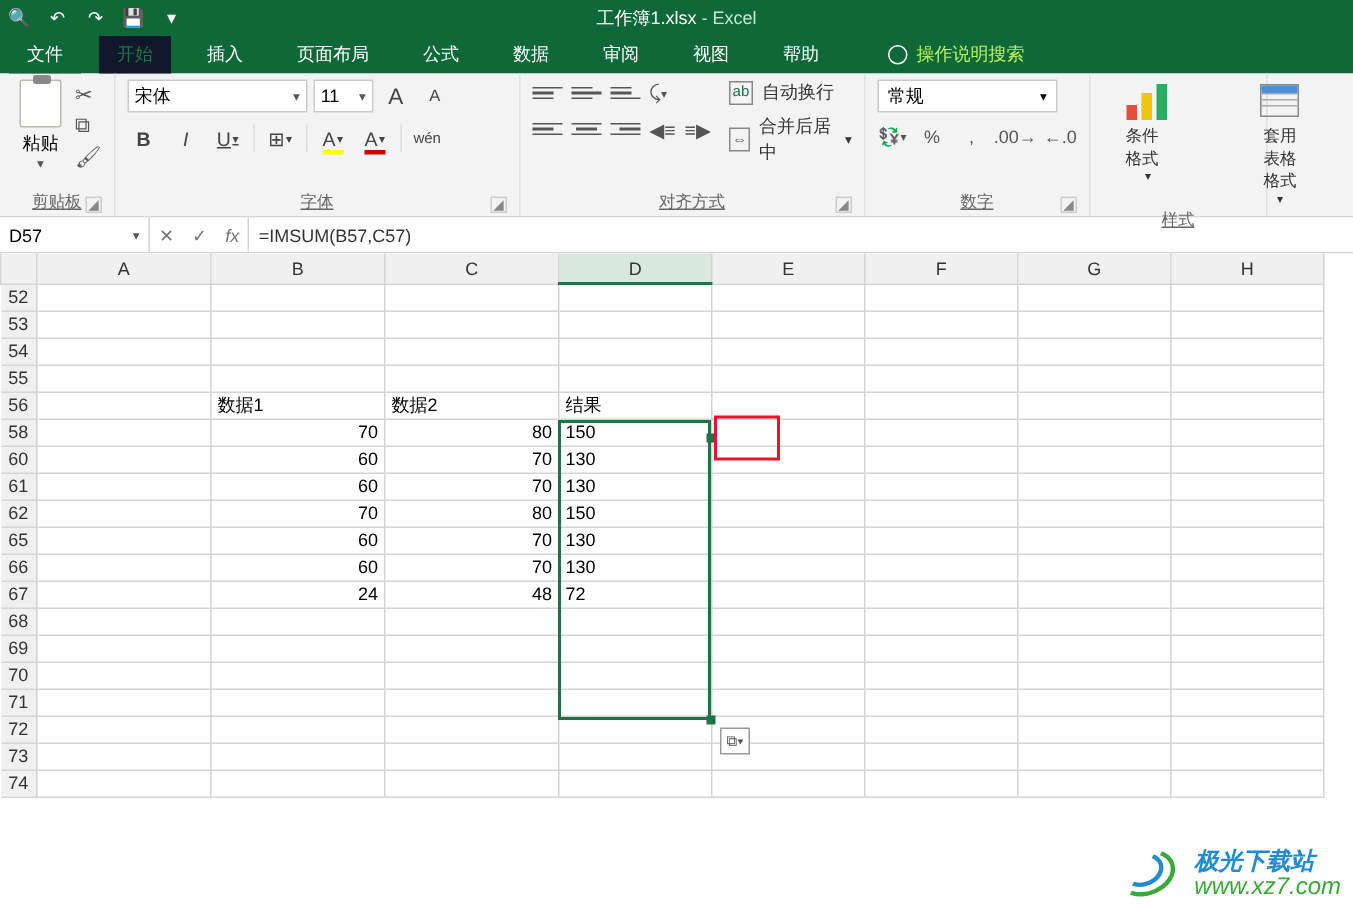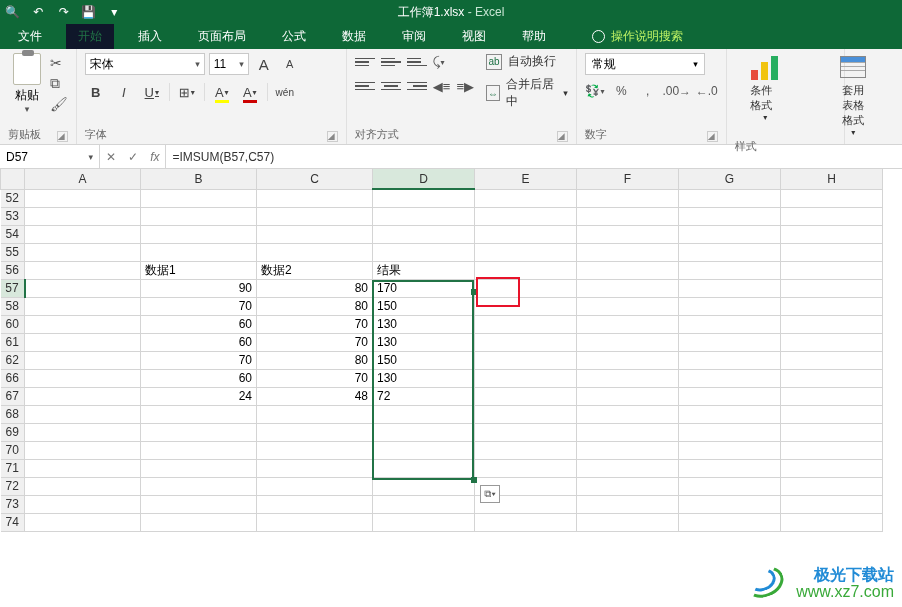--- a/index.html
+++ b/index.html
@@ -15,21 +15,21 @@
   .ribbon-tabs { height: 25px; background: #0e6837; display: flex; align-items: flex-end; padding-left:6px; color:#fff; gap:12px; }
   .ribbon-tabs .tab { padding: 4px 12px 4px; font-size:12px; cursor:pointer; }
   .ribbon-tabs .tab.file { background: #0e6837; }
   .ribbon-tabs .tab.active { background:#0f172a; color:#217346; }
   .ribbon-tabs .help-icon { margin-left:12px; display:flex; align-items:center; gap:6px; color:#bef264; padding:4px 10px;justify-content:flex-end; }
   .ribbon-tabs .help-icon .bulb { border:1.5px solid #fff; border-radius:50%; width:13px; height:13px; display:inline-block; position:relative;}
   
   
   .ribbon { height: 96px; background:#f3f3f3; border-bottom:1px solid #d4d4d4; display:flex; }
   .group { border-right:1px solid #e0e0e0; padding:4px 8px 0; display:flex; flex-direction:column; justify-content:space-between; }
-  .group-label { text-align:left; font-size:11px; color:#666; padding:2px 0 2px; position:relative; }
+  .group-label { text-align:center; font-size:11px; color:#666; padding:2px 0 2px; position:relative;text-decoration:underline; }
   .group-label .dlg { position:absolute; right:0; bottom:2px; font-size:9px; color:#888; border:1px solid #ccc; width:11px; height:11px; line-height:9px; }
   .group-content { display:flex; align-items:flex-start; gap:4px; flex:1; }
   
   
   .paste-big { display:flex; flex-direction:column; align-items:center; width:38px; }
   .paste-icon { width:28px; height:32px; background:#fff; border:1px solid #bba; border-radius:2px; position:relative; margin-bottom:2px;}
   .paste-icon::before { content:""; position:absolute; top:-4px; left:8px; width:12px; height:6px; background:#888; border-radius:2px;}
   .paste-big .caret { font-size:9px; color:#555;}
   .clip-side { display:flex; flex-direction:column; gap:4px; padding-top:2px;}
   .clip-side span { font-size:14px; color:#555; cursor:pointer;}
@@ -102,21 +102,21 @@
   .cell-text-r { text-align:right;}
   
   
   .overlay { position:absolute; pointer-events:none;}
   .sel-green { border:2px solid #217346;}
   .red-box { border:2.5px solid #e8132a;}
   .fill-handle { position:absolute; width:6px; height:6px; background:#217346; pointer-events:none;}
   .autofill-opts { position:absolute; width:20px; height:18px; border:1px solid #999; background:#fff; font-size:10px; display:flex; align-items:center; justify-content:center; color:#555; cursor:pointer;}
   
   
-  .watermark { position:absolute; right:8px; bottom:6px; text-align:right; line-height:1.1;}
+  .watermark { position:absolute; right:8px; bottom:6px; text-align:left; font-style:italic; line-height:1.1;}
   .watermark .cn { font-size:16px; color:#218bd6; font-weight:bold;}
   .watermark .en { font-size:16px; color:#39a939;}
   .watermark .swoosh { position:absolute; right:110px; bottom:4px; width:40px; height:30px; border:3px solid #39a939; border-left-color:transparent; border-top-color:transparent; border-radius:50%; transform:rotate(-20deg);}
   .watermark .swoosh2 { position:absolute; right:118px; bottom:10px; width:28px; height:22px; border:3px solid #218bd6; border-left-color:transparent; border-top-color:transparent; border-radius:50%; transform:rotate(-20deg);}
 </style>
 </head>
 <body>
 
 <div class="titlebar">
   <div class="left-icons">
@@ -402,31 +402,20 @@
           <td></td>
           <td class="cell-text-l">数据1</td>
           <td class="cell-text-l">数据2</td>
           <td class="cell-text-l">结果</td>
           <td></td>
           <td></td>
           <td></td>
           <td></td>
         </tr>
         <tr>
-          <th class="row-sel">57</th>
-          <td></td>
-          <td class="cell-text-r">90</td>
-          <td class="cell-text-r">80</td>
-          <td class="cell-text-l">170</td>
-          <td></td>
-          <td></td>
-          <td></td>
-          <td></td>
-        </tr>
-        <tr>
           <th>58</th>
           <td></td>
           <td class="cell-text-r">70</td>
           <td class="cell-text-r">80</td>
           <td class="cell-text-l">150</td>
           <td></td>
           <td></td>
           <td></td>
           <td></td>
         </tr>
@@ -451,20 +440,31 @@
           <td></td>
           <td></td>
           <td></td>
         </tr>
         <tr>
           <th>62</th>
           <td></td>
           <td class="cell-text-r">70</td>
           <td class="cell-text-r">80</td>
           <td class="cell-text-l">150</td>
+          <td></td>
+          <td></td>
+          <td></td>
+          <td></td>
+        </tr>
+        <tr>
+          <th>65</th>
+          <td></td>
+          <td class="cell-text-r">60</td>
+          <td class="cell-text-r">70</td>
+          <td class="cell-text-l">130</td>
           <td></td>
           <td></td>
           <td></td>
           <td></td>
         </tr>
         <tr>
           <th>66</th>
           <td></td>
           <td class="cell-text-r">60</td>
           <td class="cell-text-r">70</td>

